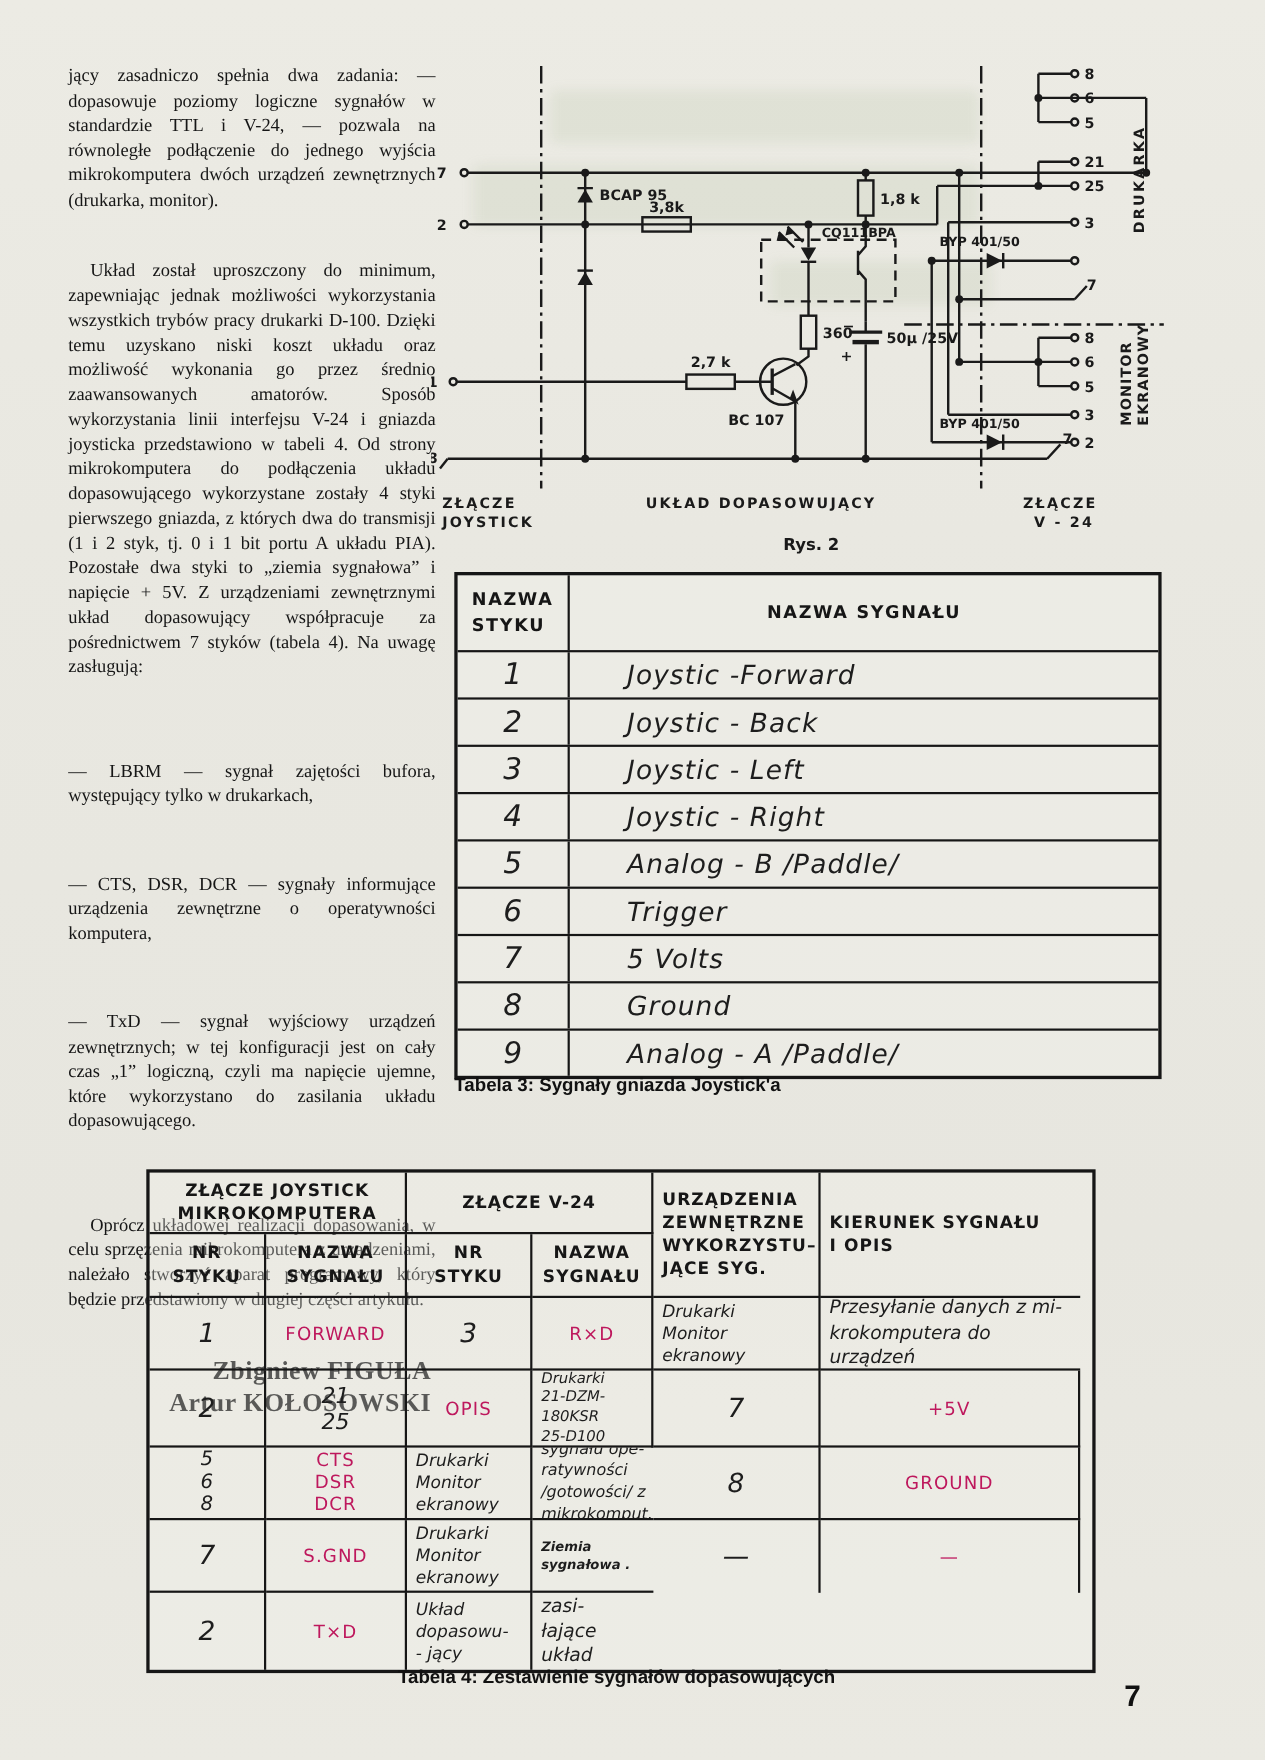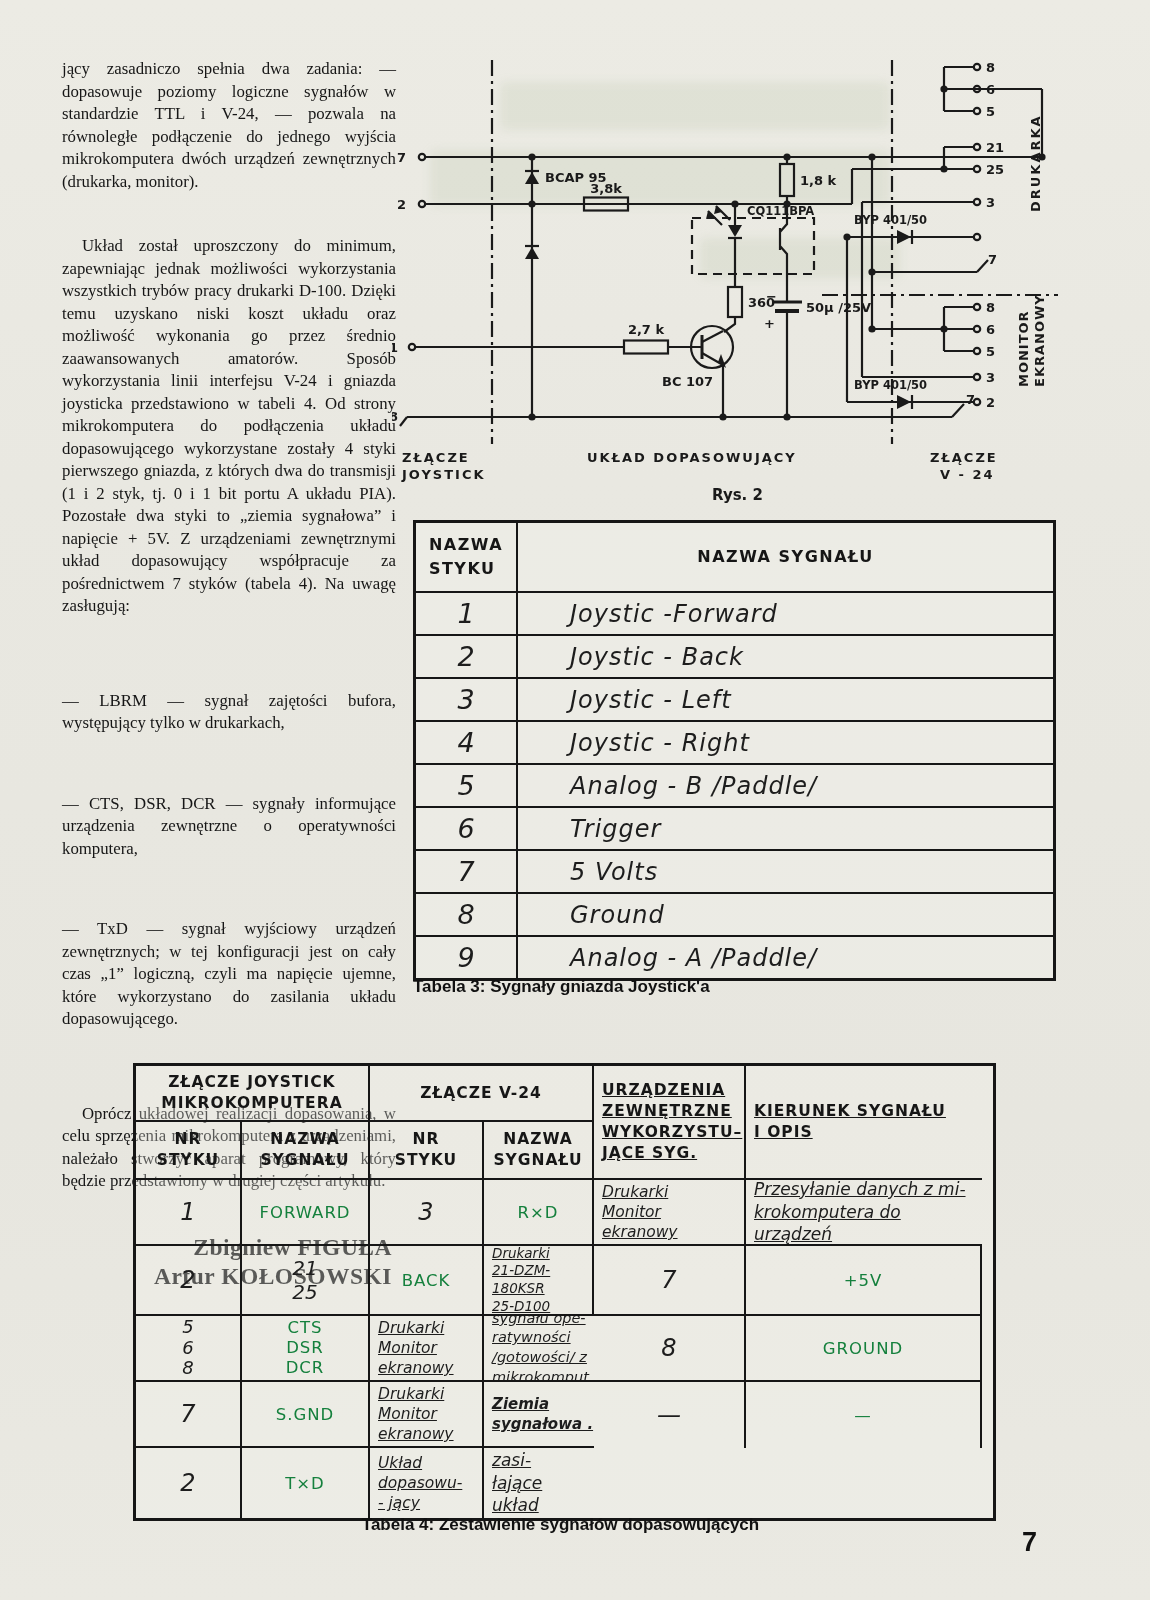--- a/index.html
+++ b/index.html
@@ -51,24 +51,24 @@
       display:grid;grid-template-columns:106px 128px 114px 110px 152px 236px;
       grid-template-rows:56px 58px 66px 70px 66px 66px 70px;
       background:rgba(244,244,238,.3);}
   .t4 > div{border-right:2.5px solid #161616;border-bottom:2.5px solid #161616;
       display:flex;align-items:center;justify-content:center;text-align:center;
       white-space:pre-line;overflow:hidden;}
   .t4 .last-col{border-right:none;}
   .t4 .last-row{border-bottom:none;}
   .t4 .ph{font-family:"DejaVu Sans",sans-serif;font-weight:bold;font-size:15.5px;
       letter-spacing:1px;line-height:1.35;}
-  .t4 .left{justify-content:flex-start;text-align:left;padding-left:8px;text-decoration:underline;}
+  .t4 .left{justify-content:flex-start;text-align:left;padding-left:8px;}
   .t4 .num{font-size:24px;}
   .t4 .handcaps{font-family:"DejaVu Sans",sans-serif;font-size:16.5px;letter-spacing:1px;
-      color:#15803d;}
+      color:#be185d;}
   .t4 .words{font-size:15.5px;line-height:1.3;}
   .t4 .desc{font-size:17px;line-height:1.35;}
 
   .pageno{position:absolute;left:1022px;top:1527px;font-family:"Liberation Sans",sans-serif;
       font-weight:bold;font-size:27px;color:#111;}
 </style>
 </head>
 <body>
 
 <div class="paper-grad"></div>
@@ -320,21 +320,21 @@
   <div class="hand words left">Drukarki
 Monitor
 ekranowy</div>
   <div class="hand desc left last-col">Przesyłanie danych z mi-
 krokomputera do
 urządzeń</div>
 
   <div class="hand num">2</div>
   <div class="hand num" style="font-size:20px;line-height:1.2;">21
 25</div>
-  <div class="handcaps">BACK</div>
+  <div class="handcaps">OPIS</div>
   <div class="hand words left" style="font-size:13.5px;">Drukarki
 21-DZM-180KSR
 25-D100</div>
 
   <div class="hand num">7</div>
   <div class="handcaps">+5V</div>
   <div class="hand num" style="font-size:18px;line-height:1.15;">5
 6
 8</div>
   <div class="handcaps" style="line-height:1.2;">CTS
@@ -347,21 +347,21 @@
 ratywności /gotowości/ z
 mikrokomput. do drukarek</div>
 
   <div class="hand num">8</div>
   <div class="handcaps">GROUND</div>
   <div class="hand num">7</div>
   <div class="handcaps">S.GND</div>
   <div class="hand words left">Drukarki
 Monitor
 ekranowy</div>
-  <div class="hand desc left last-col" style="font-size:15px;font-weight:bold;">Ziemia sygnałowa .</div>
+  <div class="hand desc left last-col" style="font-size:12px;font-weight:bold;">Ziemia sygnałowa .</div>
 
   <div class="hand num last-row">—</div>
   <div class="handcaps last-row">—</div>
   <div class="hand num last-row">2</div>
   <div class="handcaps last-row">T×D</div>
   <div class="hand words left last-row">Układ
 dopasowu-
 - jący</div>
   <div class="hand desc left last-col last-row">Ujemne napięcie zasi-
 łające układ dopaso-

